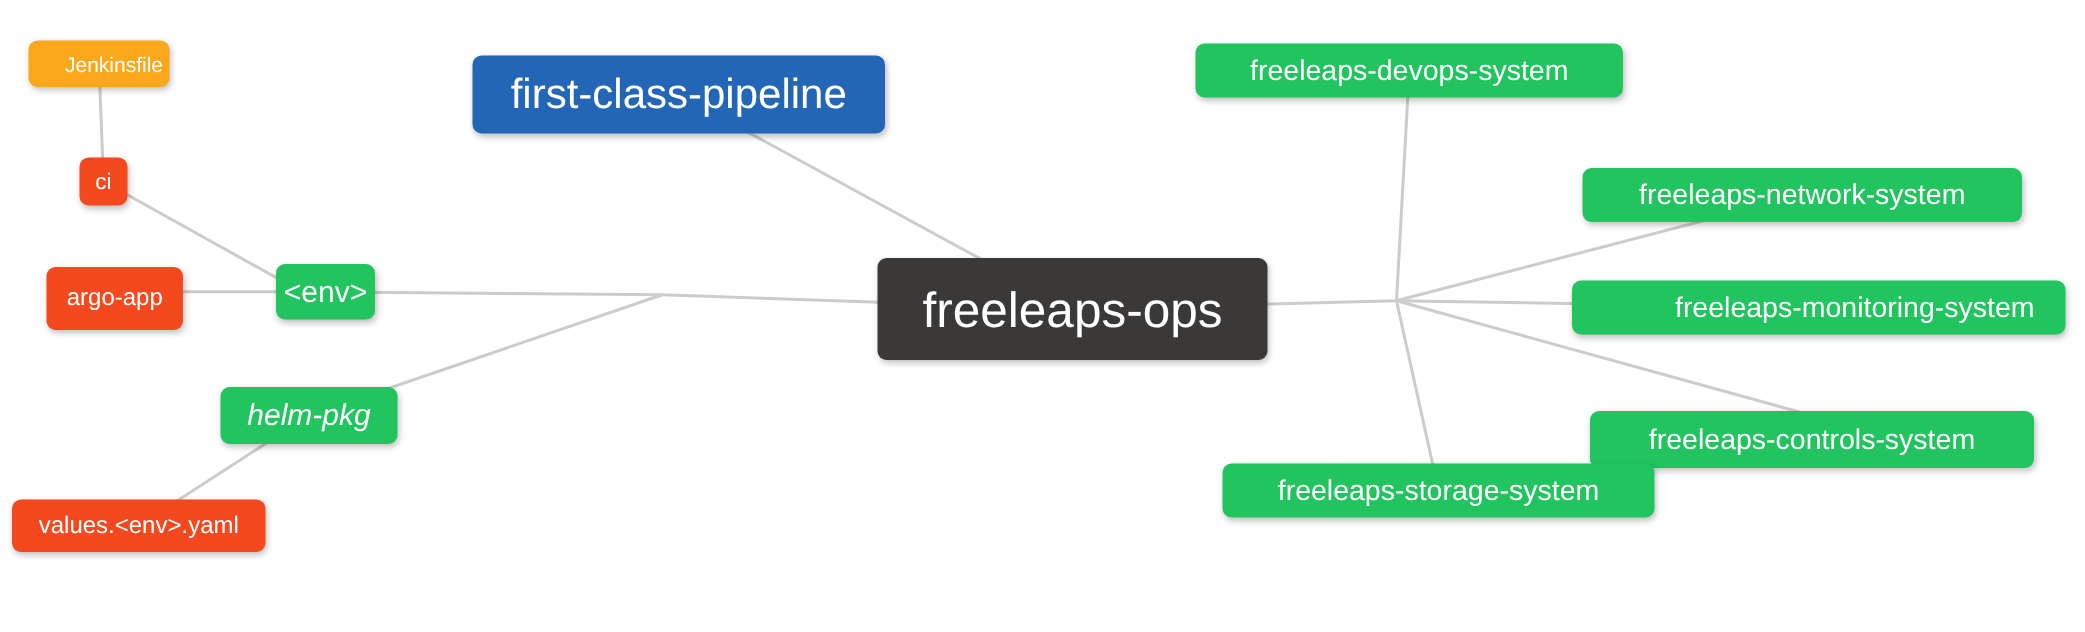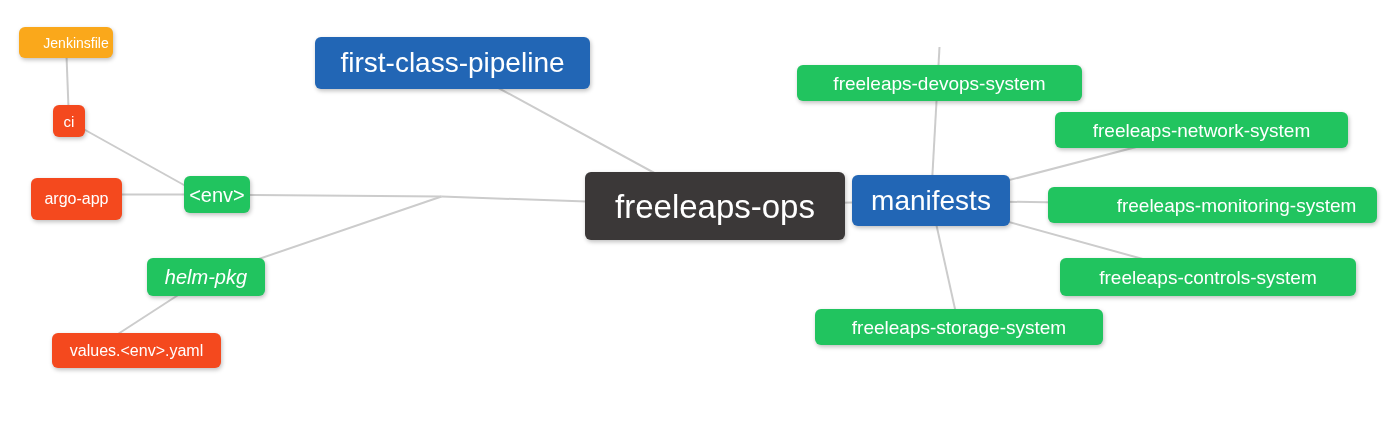--- a/index.html
+++ b/index.html
@@ -56,22 +56,21 @@
       <line x1="931" y1="200.5" x2="1212.5" y2="205" stroke="#CCCCCC" stroke-width="2"></line>
       <line x1="931" y1="200.5" x2="1208" y2="277" stroke="#CCCCCC" stroke-width="2"></line>
       <line x1="931" y1="200.5" x2="959" y2="327" stroke="#CCCCCC" stroke-width="2"></line>
     </svg>
 
 <div class="node" style="left: 19px; top: 27px; width: 94px; height: 31px; font-size: 14px; background: rgb(250, 168, 27); color: rgb(255, 255, 255); padding-left: 20px;">Jenkinsfile</div>
     <div class="node" style="left: 53px; top: 105px; width: 32px; height: 32px; font-size: 15px; background: rgb(244, 73, 30); color: rgb(255, 255, 255); text-align: center;">ci</div>
     <div class="node" style="left: 31px; top: 178px; width: 91px; height: 42px; font-size: 16px; background: rgb(244, 73, 30); color: rgb(255, 255, 255);">argo-app</div>
     <div class="node" style="left: 158px; top: 176px; width: 66px; height: 37px; font-size: 20px; background: rgb(33, 196, 95); color: rgb(255, 255, 255); margin-left: 26px;">&lt;env&gt;</div>
     <div class="node" style="left: 147px; top: 258px; width: 118px; height: 38px; font-size: 20px; background: rgb(33, 196, 95); color: rgb(255, 255, 255); font-style: italic;">helm-pkg</div>
-    <div class="node" style="left: 8px; top: 333px; width: 169px; height: 35px; font-size: 16px; background: rgb(244, 73, 30); color: rgb(255, 255, 255); margin-left: 44px;">values.&lt;env&gt;.yaml</div>
+    <div class="node" style="left: 8px; top: 333px; width: 169px; height: 35px; font-size: 16px; background: rgb(244, 73, 30); color: rgb(255, 255, 255);">values.&lt;env&gt;.yaml</div>
     <div class="node" style="left: 315px; top: 37px; width: 275px; height: 52px; font-size: 28px; background: rgb(34, 102, 181); color: rgb(255, 255, 255);">first-class-pipeline</div>
     <div class="node" style="left: 585px; top: 172px; width: 260px; height: 68px; font-size: 33px; background: rgb(59, 56, 56); color: rgb(255, 255, 255);">freeleaps-ops</div>
-    <div class="node" style="left: 852px; top: 175px; width: 158px; height: 51px; font-size: 28px; background: rgb(34, 102, 181); color: rgb(255, 255, 255);">manifests</div>
-    <div class="node" style="left: 797px; top: 29px; width: 285px; height: 36px; font-size: 19px; background: rgb(33, 196, 95); color: rgb(255, 255, 255); margin-top: 36px;">freeleaps-devops-system</div>
+    <div class="node" style="left: 797px; top: 29px; width: 285px; height: 36px; font-size: 19px; background: rgb(33, 196, 95); color: rgb(255, 255, 255);">freeleaps-devops-system</div>
     <div class="node" style="left: 1055px; top: 112px; width: 293px; height: 36px; font-size: 19px; background: rgb(33, 196, 95); color: rgb(255, 255, 255);">freeleaps-network-system</div>
     <div class="node" style="left: 1048px; top: 187px; width: 329px; height: 36px; font-size: 19px; background: rgb(33, 196, 95); color: rgb(255, 255, 255); padding-left: 48px;">freeleaps-monitoring-system</div>
-    <div class="node" style="left: 1060px; top: 258px; width: 296px; height: 38px; font-size: 19px; background: rgb(33, 196, 95); color: rgb(255, 255, 255);">freeleaps-controls-system</div>
+    <div class="node" style="left: 1060px; top: 274px; width: 296px; height: 38px; font-size: 19px; background: rgb(33, 196, 95); color: rgb(255, 255, 255);">freeleaps-controls-system</div>
     <div class="node" style="left: 815px; top: 309px; width: 288px; height: 36px; font-size: 19px; background: rgb(33, 196, 95); color: rgb(255, 255, 255);">freeleaps-storage-system</div>
   </div>
 
 </body></html>

